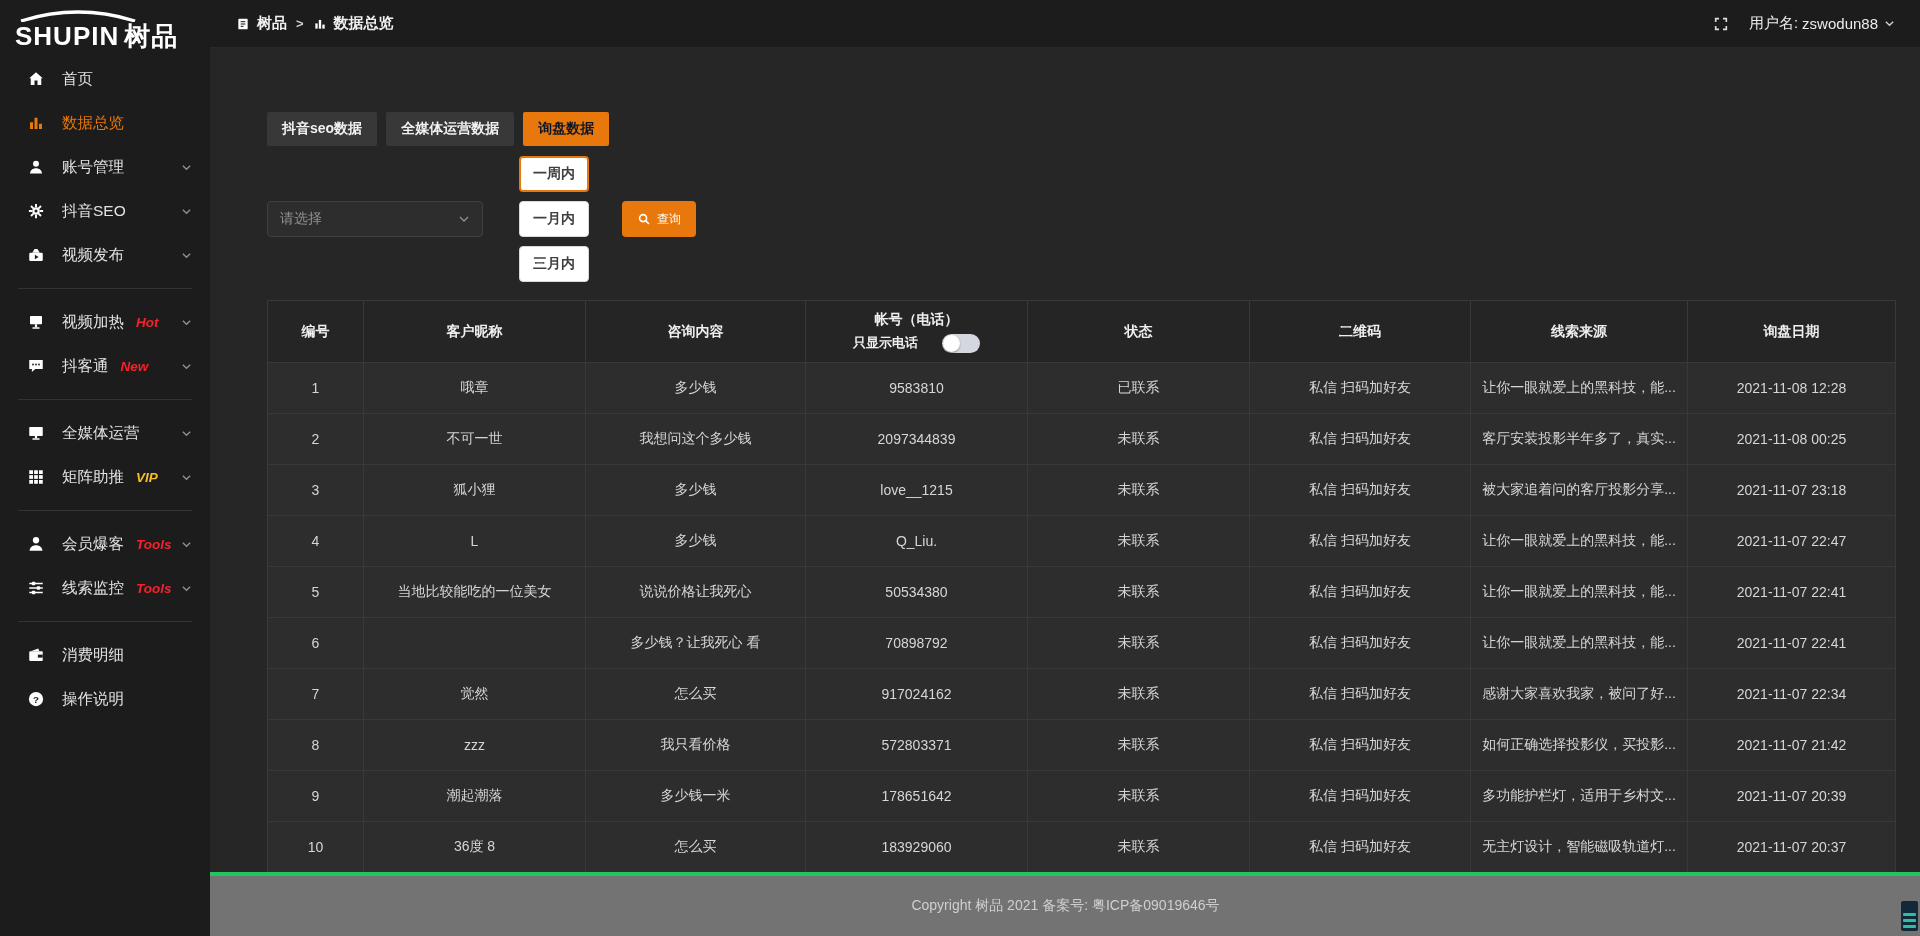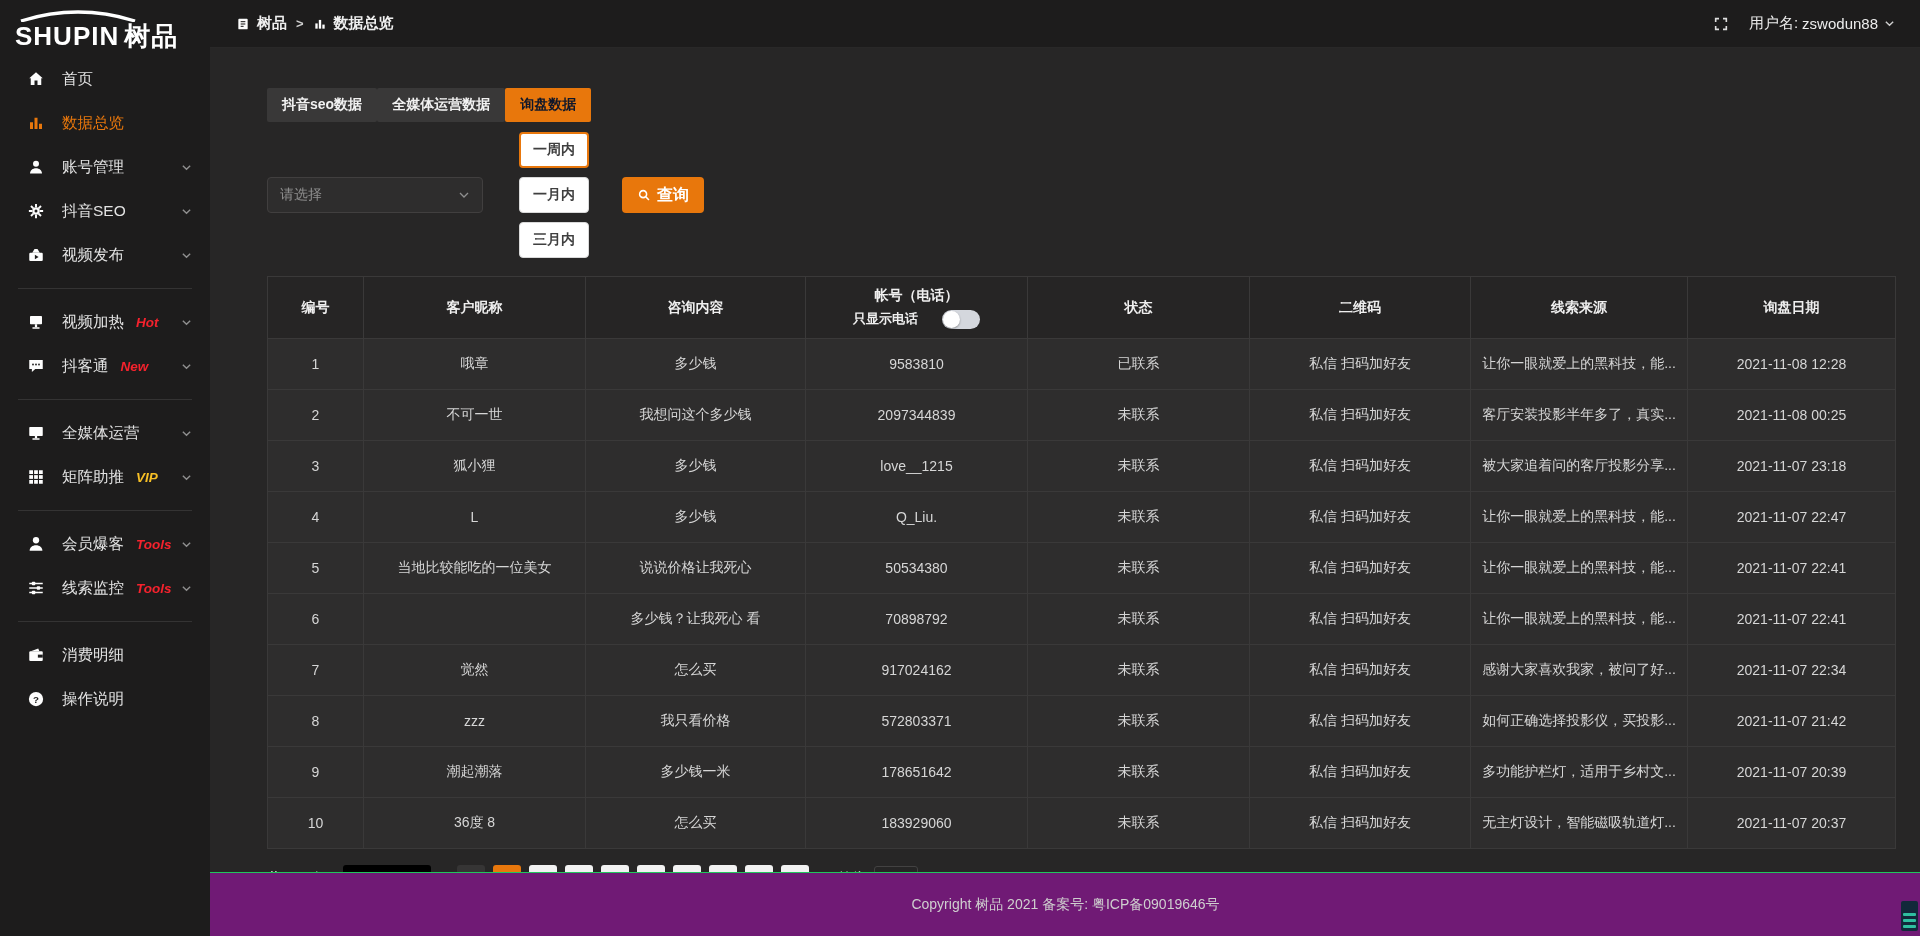--- a/index.html
+++ b/index.html
@@ -29,32 +29,32 @@
   .crumb .mi-icon { width:15px; margin:0; }
   .crumb-sep { color:#cfcfcf; font-size:13px; }
   .topbar-right { margin-left:auto; display:flex; align-items:center; gap:20px; color:#ececec; font-size:15px; }
   .fs-icon { display:flex; cursor:pointer; color:#dedede; }
   .user { display:flex; align-items:center; gap:4px; font-weight:400; cursor:pointer; }
   .user .chev { display:flex; margin-left:2px; color:#cfcfcf; }
 
   .content { flex:1; display:flex; flex-direction:column; padding:0 25px 0 57px; overflow:hidden; }
 
   
-  .tabs { margin-top:40px; display:flex; }
+  .tabs { margin-top:64px; display:flex; gap:9px; }
   .tab { height:34px; display:flex; align-items:center; padding:0 15px; background:#393838; color:#f2f2f2; font-size:14px; font-weight:700; border-radius:2px; cursor:pointer; }
   .tab.active { background:#e8770c; color:#0f172a; }
 
   
   .filters { margin-top:10px; display:flex; align-items:center;gap:8px; }
   .select { width:216px; height:36px; display:flex; align-items:center; padding:0 12px; border:1px solid #413f3f; background:#2e2d2d; border-radius:4px; color:#8f8f8f; font-size:14px; margin-right:28px; cursor:pointer; }
   .select .chev { margin-left:auto; display:flex; color:#8f8f8f; }
   .ranges { display:flex; gap:9px;flex-direction:column; }
   .range-btn { height:36px; padding:0 13px; background:#fff; border:1px solid #d9d9d9; border-radius:4px; color:#3f3f3f; font-size:14px; font-weight:600; display:flex; align-items:center; cursor:pointer; font-family:inherit; }
   .range-btn.selected { border:2px solid #e8770c; padding:0 12px; }
-  .search-btn { margin-left:25px; height:36px; padding:12px 15px; background:#e8770c; border:none; border-radius:4px; color:#fff; font-size:16px; font-weight:700; display:flex; align-items:center; gap:6px; cursor:pointer; font-family:inherit; }
+  .search-btn { margin-left:25px; height:36px; padding:12px 15px; background:#e8770c; border:none; border-radius:4px; color:#fff; font-size:12px; font-weight:400; display:flex; align-items:center; gap:6px; cursor:pointer; font-family:inherit; }
   .search-btn .ic { display:flex; }
 
   
   .data-table { margin-top:18px; width:100%; border-collapse:collapse; table-layout:fixed; background:#2e2d2d; }
   .data-table th, .data-table td { border:1px solid #3a3939; }
   .data-table thead th { height:62px; background:#262525; color:#efefef; font-size:14px; font-weight:700; text-align:center; }
   .data-table tbody td { height:51px; color:#d6d6d6; font-size:14px; text-align:center; padding:0 10px; overflow:hidden; white-space:nowrap; }
   td.left { text-align:left; padding:0 15px; }
   .orange { color:#d9822e; }
   .th-line2 { display:flex; align-items:center; justify-content:center; gap:24px; margin-top:5px; font-weight:700; font-size:13px; }
@@ -70,21 +70,21 @@
   .pg-nav.prev { background:#363535; color:#bdbdbd; margin-right:8px; }
   .pg-nav.next { background:#f2f2f2; color:#4a4a4a; margin-left:8px; }
   .pages { display:flex; gap:8px; }
   .page-btn { min-width:28px; height:28px; padding:0 4px; background:#f2f2f2; color:#555; font-weight:700; font-size:13px; border:none; border-radius:3px; display:flex; align-items:center; justify-content:center; cursor:pointer; font-family:inherit; }
   .page-btn.active { background:#e8770c; color:#fff; }
   .goto-label { margin-left:28px; font-weight:600; }
   .goto-input { width:44px; height:26px; margin:0 9px; background:#262525; border:1px solid #434242; border-radius:3px; color:#e3e3e3; text-align:center; font-size:13px; font-family:inherit; }
   .goto-unit { font-weight:600; }
 
   .spacer { flex:1; }
-  .footer { height:64px; flex-shrink:0; background:#701a75; border-top:1px solid #22c55e; display:flex; align-items:center; justify-content:center; color:#cfcfcf; font-size:14px; }
+  .footer { height:64px; flex-shrink:0; background:#737373; border-top:4px solid #22c55e; display:flex; align-items:center; justify-content:center; color:#cfcfcf; font-size:14px; }
 
   .floating-widget { position:fixed; right:2px; bottom:5px; width:17px; height:30px; background:#12293a; border-radius:2px; display:flex; flex-direction:column; justify-content:flex-end; gap:3px; padding:3px 2px; }
   .floating-widget i { display:block; height:3px; background:#2fbfa0; border-radius:1px; }
 </style>
 </head>
 <body>
 
 <div class="app">
 
   <aside class="sidebar">

